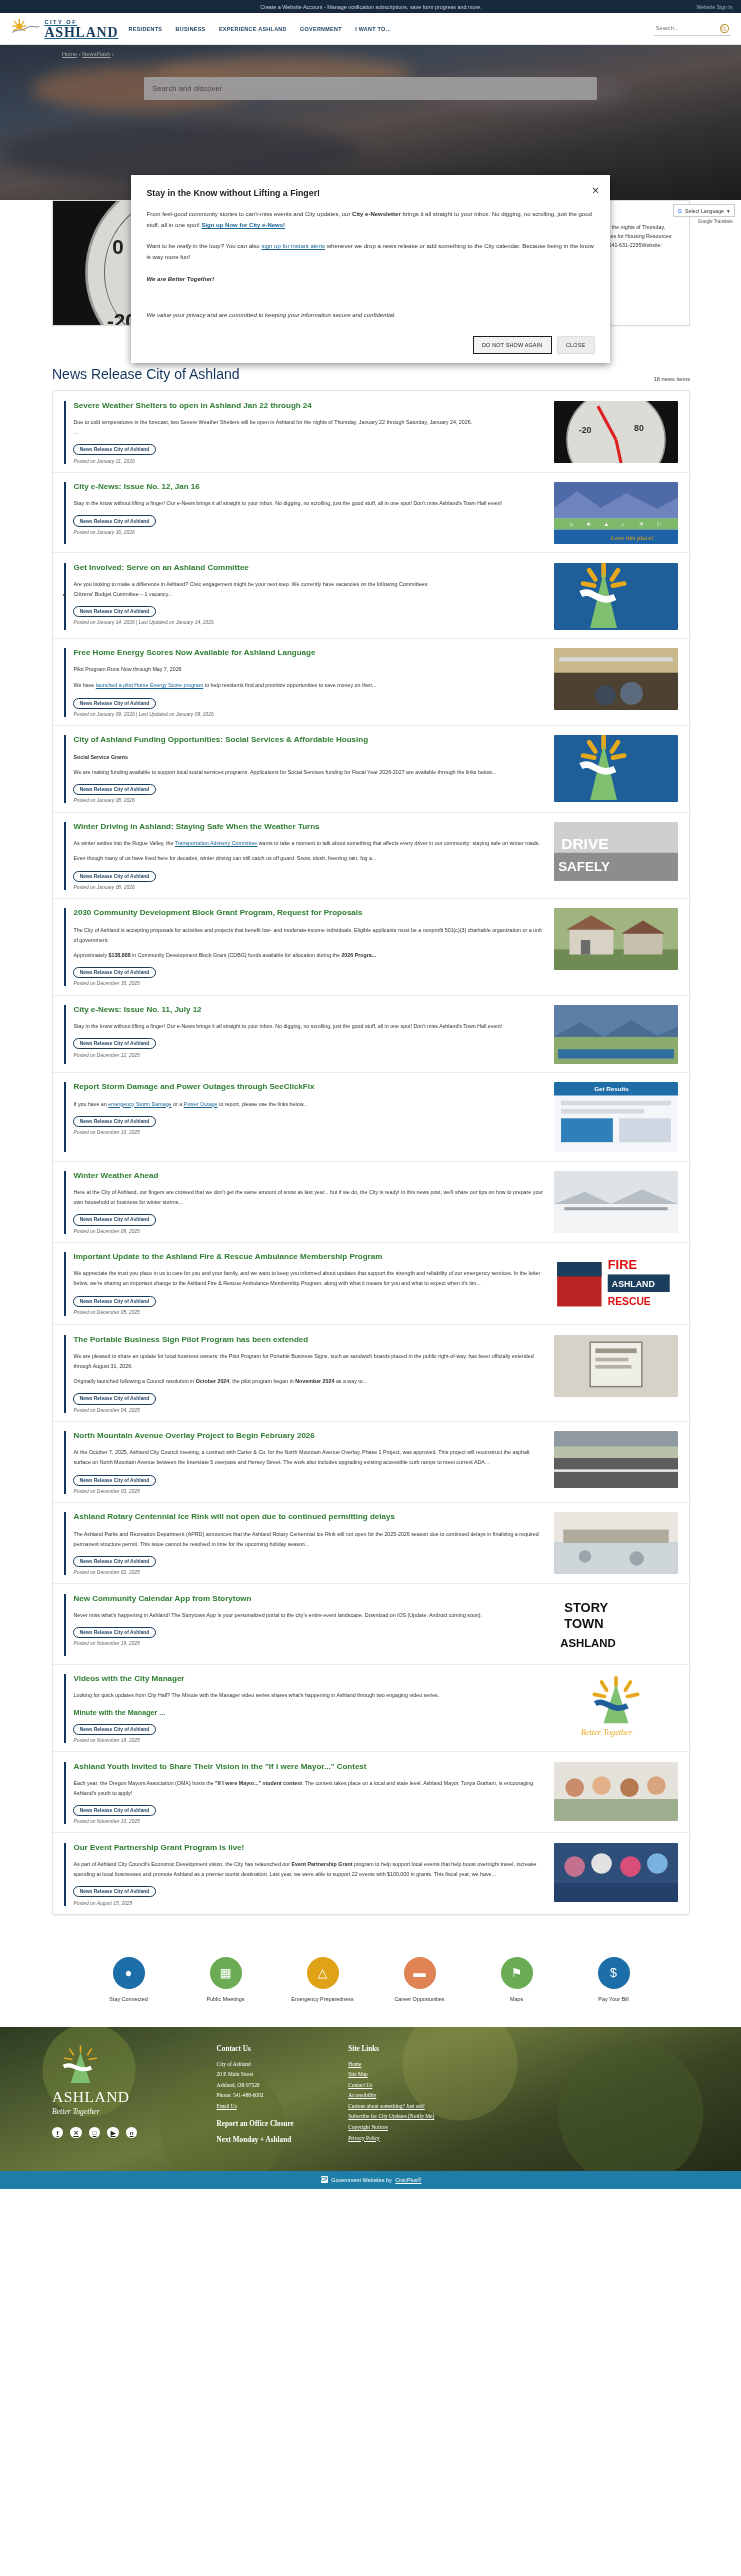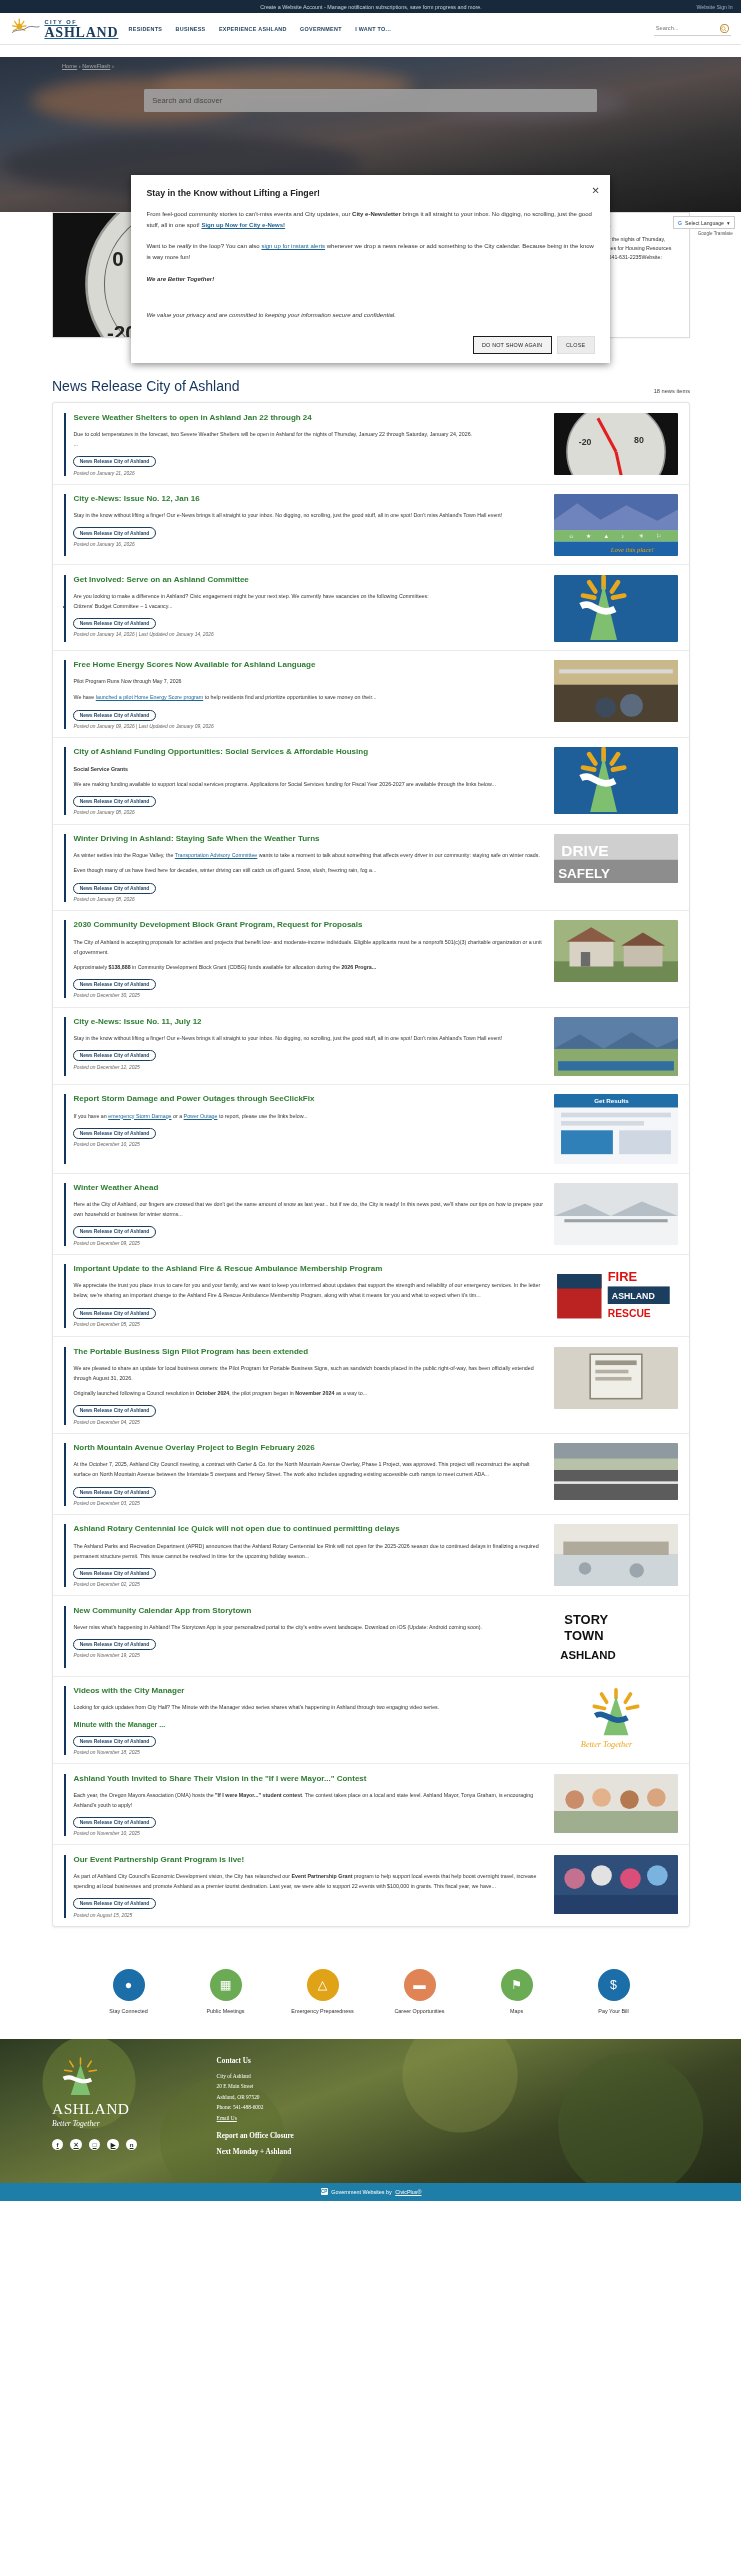--- a/index.html
+++ b/index.html
@@ -55,21 +55,20 @@
     border: 0; outline: 0; font-size: 5.7px; color: #666; width: 61px;
     font-family: "Liberation Sans", sans-serif; background: transparent;
   }
   .search-btn { width: 9.3px; height: 9.3px; border: 0.8px solid #b9932f; border-radius: 50%;
                 display:flex; align-items:center; justify-content:center; background:none; cursor:pointer;}
 
   
   .hero {
     height: 155px; position: relative; overflow: hidden;
     background: linear-gradient(170deg,#2a3c55 0%, #4a5d77 28%, #7b6a68 50%, #3d3b3c 72%, #121212 100%);
-    margin-top: 12px;
   }
   .hero .cloud {
     position:absolute; border-radius:50%; filter: blur(7.2px); opacity:.8;
   }
   .breadcrumb {
     position: absolute; left: 62px; top: 5.2px; font-size: 5.7px; color: #ffffff; z-index: 3;
   }
   .breadcrumb a { color:#ffffff; }
   .hero-search {
     position: absolute; left: 144px; top: 32px; width: 453px; height: 23px;
@@ -470,21 +469,21 @@
       <div class="news-main">
         <a class="news-title" href="#" style="text-decoration:none;display:block">Winter Driving in Ashland: Staying Safe When the Weather Turns</a>
         <div class="news-body">
           <span>As winter settles into the Rogue Valley, the </span><a href="#">Transportation Advisory Committee</a><span> wants to take a moment to talk about something that affects every driver in our community: staying safe on winter roads.</span>
         </div>
         <div class="news-body" style="margin-top:5.2px">Even though many of us have lived here for decades, winter driving can still catch us off guard. Snow, slush, freezing rain, fog a...</div>
         <div class="news-meta"><span class="tag-pill">News Release City of Ashland</span></div>
         <div class="posted">Posted on January 08, 2026</div>
       </div>
       <div class="news-thumb">
-          <div class="ph" style="height:49px">
+          <div class="ph" style="height:59px">
         <svg class="th" viewBox="0 0 240 115" preserveAspectRatio="xMidYMid slice" style="font-size:14px">
               <rect width="240" height="115" fill="#cfcfcf"></rect>
               <rect y="60" width="240" height="55" fill="#8d8d8d"></rect>
               <text x="14" y="52" font-size="30" font-weight="bold" fill="#fff" font-family="Liberation Sans">DRIVE</text>
               <text x="8" y="96" font-size="26" font-weight="bold" fill="#fff" font-family="Liberation Sans">SAFELY</text>
             </svg>
       </div>
         </div>
     </div>
 
@@ -634,21 +633,21 @@
               <rect y="52" width="240" height="58" fill="#5c5c5c"></rect>
               <rect x="0" y="74" width="240" height="5" fill="#e6e6e6"></rect>
               <rect x="0" y="30" width="240" height="22" fill="#b8c2a8"></rect>
             </svg>
       </div>
         </div>
     </div>
 
     <div class="news-item">
       <div class="news-main">
-        <a class="news-title" href="#" style="text-decoration:none;display:block">Ashland Rotary Centennial Ice Quick will not open due to continued permitting delays</a>
+        <a class="news-title" href="#" style="text-decoration:none;display:block">Ashland Rotary Centennial Ice Rink will not open due to continued permitting delays</a>
         <div class="news-body">The Ashland Parks and Recreation Department (APRD) announces that the Ashland Rotary Centennial Ice Rink will not open for the 2025-2026 season due to continued delays in finalizing a required permanent structure permit. This issue cannot be resolved in time for the upcoming holiday season...</div>
         <div class="news-meta"><span class="tag-pill">News Release City of Ashland</span></div>
         <div class="posted">Posted on December 02, 2025</div>
       </div>
       <div class="news-thumb">
           <div class="ph" style="height:62px">
         <svg class="th" viewBox="0 0 240 120" preserveAspectRatio="xMidYMid slice">
               <rect width="240" height="120" fill="#e9e6df"></rect>
               <rect y="58" width="240" height="62" fill="#cfd6d9"></rect>
               <rect x="18" y="34" width="204" height="26" fill="#b0aa9c"></rect>
@@ -813,20 +812,31 @@
       <div class="line">City of Ashland</div>
       <div class="line">20 E Main Street</div>
       <div class="line">Ashland, OR 97520</div>
       <div class="line">Phone: 541-488-6002</div>
       <a href="#">Email Us</a>
       <h3 style="margin-top:8.2px">Report an Office Closure</h3>
       <h3 style="margin-top:8.2px">Next Monday + Ashland</h3>
     </div>
 
 
+    <div class="f-col">
+      <h3>Site Links</h3>
+      <a href="#">Home</a>
+      <a href="#">Site Map</a>
+      <a href="#">Contact Us</a>
+      <a href="#">Accessibility</a>
+      <a href="#">Curious about something? Just ask!</a>
+      <a href="#">Subscribe for City Updates (Notify Me)</a>
+      <a href="#">Copyright Notices</a>
+      <a href="#">Privacy Policy</a>
+    </div>
   </div>
 </div>
 
 <div class="copybar">
   <span class="cp-mark">CP</span>
   <span>Government Websites by</span>
   <a href="#">CivicPlus®</a>
 </div>
 
 

